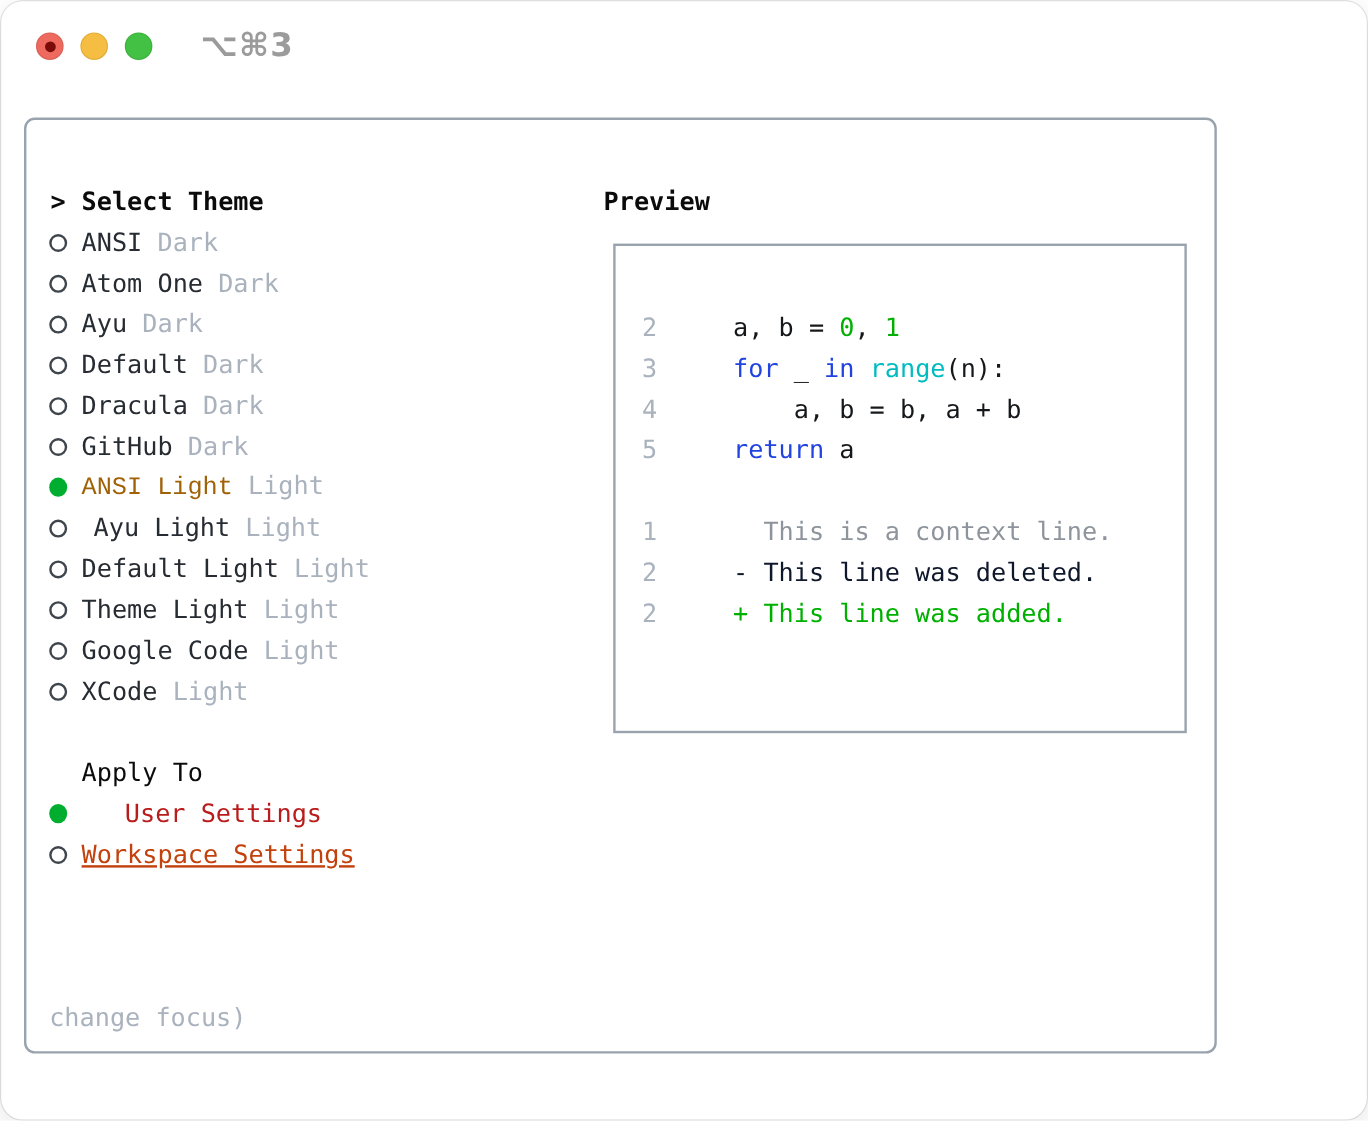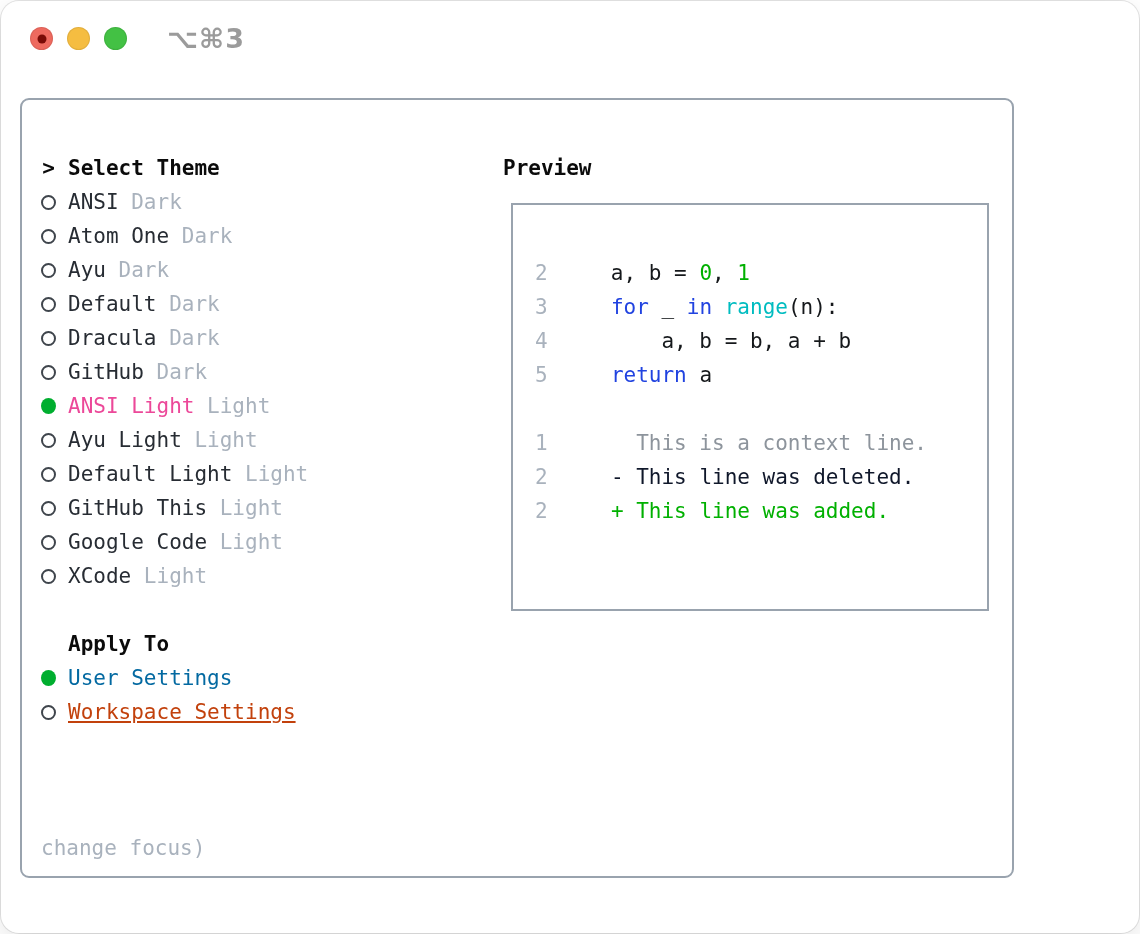--- a/index.html
+++ b/index.html
@@ -106,64 +106,64 @@
           <div class="row">
             <span class="marker-col">
               <span class="radio"></span>
             </span>
             <span class="mono label-pre"><span style="color: rgb(39, 44, 51);">GitHub</span><span style="color: rgb(169, 178, 189);"> Dark</span></span>
           </div>
           <div class="row">
             <span class="marker-col">
               <span class="radio selected" style="background: rgb(0, 174, 47);"></span>
             </span>
-            <span class="mono label-pre"><span style="color: #ec4899;">ANSI Light</span><span style="color: rgb(169, 178, 189);"> Light</span></span>
+            <span class="mono label-pre"><span style="color: #a16207; font-family: Liberation Mono, monospace;">ANSI Light</span><span style="color: rgb(169, 178, 189);"> Light</span></span>
           </div>
           <div class="row">
             <span class="marker-col">
               <span class="radio"></span>
             </span>
-            <span class="mono label-pre"><span style="color: rgb(39, 44, 51);">Ayu Light</span><span style="color: rgb(169, 178, 189);"> Light</span></span>
+            <span class="mono label-pre"><span style="color: rgb(39, 44, 51); margin-left: 10px;">Ayu Light</span><span style="color: rgb(169, 178, 189);"> Light</span></span>
           </div>
           <div class="row">
             <span class="marker-col">
               <span class="radio"></span>
             </span>
             <span class="mono label-pre"><span style="color: rgb(39, 44, 51);">Default Light</span><span style="color: rgb(169, 178, 189);"> Light</span></span>
           </div>
           <div class="row">
             <span class="marker-col">
               <span class="radio"></span>
             </span>
-            <span class="mono label-pre"><span style="color: rgb(39, 44, 51);">GitHub This</span><span style="color: rgb(169, 178, 189);"> Light</span></span>
+            <span class="mono label-pre"><span style="color: rgb(39, 44, 51);">Theme Light</span><span style="color: rgb(169, 178, 189);"> Light</span></span>
           </div>
           <div class="row">
             <span class="marker-col">
               <span class="radio"></span>
             </span>
             <span class="mono label-pre"><span style="color: rgb(39, 44, 51);">Google Code</span><span style="color: rgb(169, 178, 189);"> Light</span></span>
           </div>
           <div class="row">
             <span class="marker-col">
               <span class="radio"></span>
             </span>
             <span class="mono label-pre"><span style="color: rgb(39, 44, 51);">XCode</span><span style="color: rgb(169, 178, 189);"> Light</span></span>
           </div>
         </div>
 
-      <div class="lists-left" style="left:46px; top:527px;font-weight:bold;">
+      <div class="lists-left" style="left:46px; top:527px;">
         <span class="mono" style="color:#0b0b0b;">Apply To</span>
       </div>
 
       <div class="lists-left" style="top:561px;" id="apply-list">
           <div class="row">
             <span class="marker-col">
               <span class="radio selected" style="background: rgb(0, 174, 47);"></span>
             </span>
-            <span class="mono label-pre"><span style="color: #0369a1;">User Settings</span></span>
+            <span class="mono label-pre"><span style="color: #b91c1c; margin-left: 36px;">User Settings</span></span>
           </div>
           <div class="row">
             <span class="marker-col">
               <span class="radio"></span>
             </span>
             <span class="mono label-pre"><span style="color: #c2410c; text-decoration: underline;">Workspace Settings</span></span>
           </div>
         </div>
 
       <div class="hint" style="color: rgb(169, 178, 189);">

